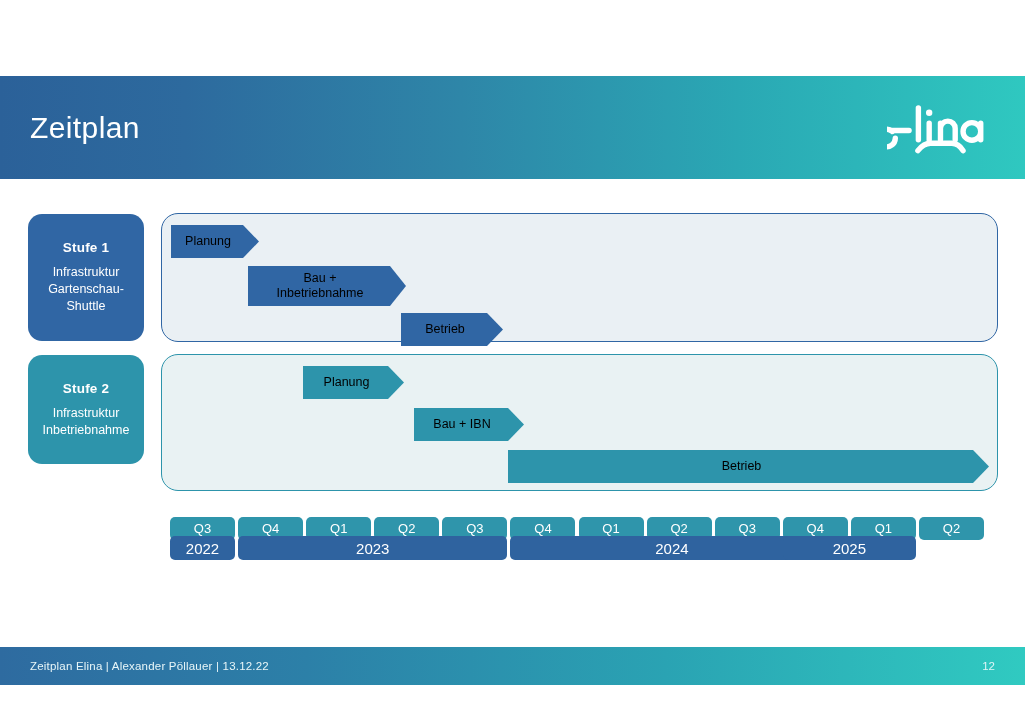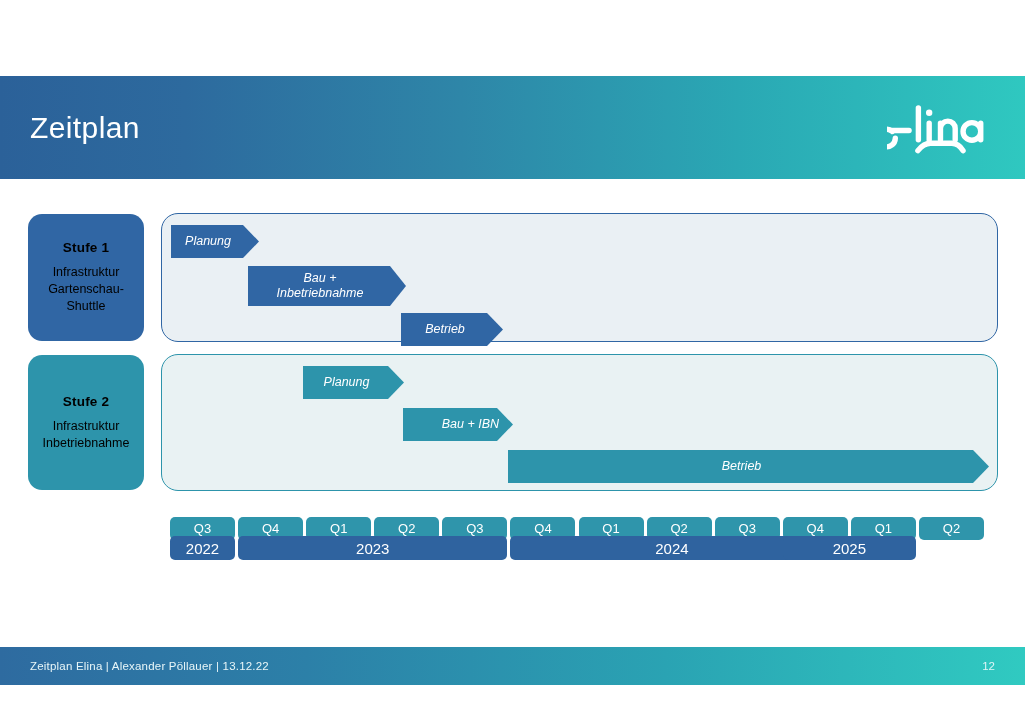--- a/index.html
+++ b/index.html
@@ -28,42 +28,41 @@
 
   
   .stage{
     position:absolute;left:0;top:179px;width:1025px;height:432px;
   }
 
   
   .stage-label{
     position:absolute;left:28px;width:116px;border-radius:14px;
     display:flex;flex-direction:column;align-items:center;justify-content:center;
-    color:#000000;text-align:center;padding:6px 8px;box-sizing:border-box;
+    color:#ffffff;text-align:center;padding:6px 8px;box-sizing:border-box;
   }
   .stage-label .s-title{font-size:13.5px;font-weight:700;margin-bottom:9px;letter-spacing:.2px;}
   .stage-label .s-sub{font-size:12.5px;font-weight:400;line-height:17px;}
   #label-1{top:35px;height:127px;background:#3066a4;}
-  #label-2{top:176px;height:135px;background:#2d94ab;align-items:center;}
+  #label-2{top:176px;height:109px;background:#2d94ab;align-items:center;}
 
   
   .row-card{
     position:absolute;left:161px;width:837px;box-sizing:border-box;
     border-radius:17px;background:#eaf0f4;
   }
   #card-1{top:34px;height:129px;border:1.6px solid #3066a4;}
   #card-2{top:175px;height:137px;border:1.6px solid #2d94ab;background:#e9f2f3;}
 
   
   .bar{
     position:absolute;height:33px;display:flex;align-items:center;
-    justify-content:center;color:#ffffff;font-size:12.5px;line-height:15px;
+    justify-content:center;color:#000000;font-size:12.5px;line-height:15px;
     text-align:center;box-sizing:border-box;
     padding-right:14px;
-    font-style:italic;
   }
   .bar span{display:block;}
   .bar.blue{background:#3066a4;}
   .bar.teal{background:#2d94ab;}
   .bar.arrow{
     clip-path:polygon(0 0, calc(100% - 16px) 0, 100% 50%, calc(100% - 16px) 100%, 0 100%);
   }
   .bar.tall{height:40px;}
 
   
@@ -155,21 +154,21 @@
     <div class="s-sub">
       <div>Infrastruktur</div>
       <div>Inbetriebnahme</div>
     </div>
   </div>
 
   <div class="row-card" id="card-2">
     <div class="bar teal arrow" style="left:141px;top:11px;width:101px;">
       <span>Planung</span>
     </div>
-    <div class="bar teal arrow" style="left:241px;top:53px;width:110px;justify-content:flex-end;">
+    <div class="bar teal arrow" style="left:252px;top:53px;width:110px;">
       <span>Bau + IBN</span>
     </div>
     <div class="bar teal arrow" style="left:346px;top:95px;width:481px;">
       <span>Betrieb</span>
     </div>
   </div>
 </div>
 
 <div class="timeline">
   <div class="q-row" id="q-row">

